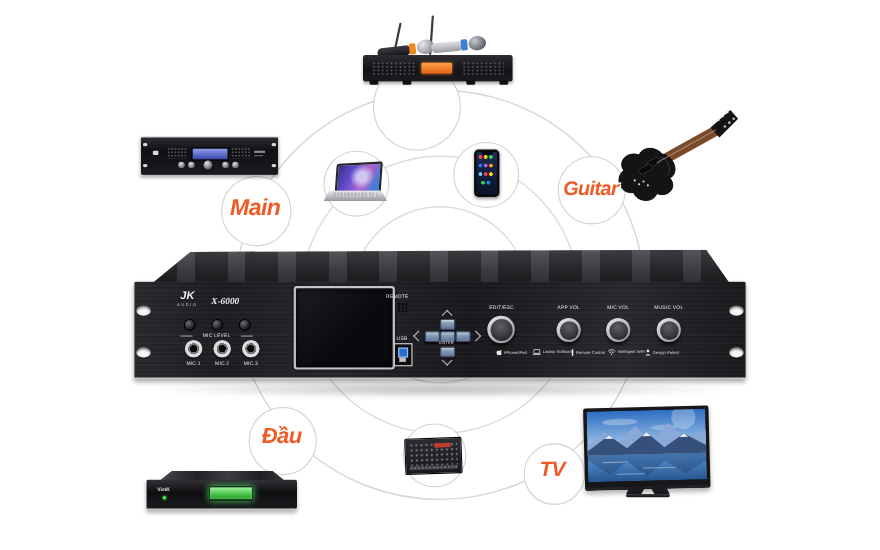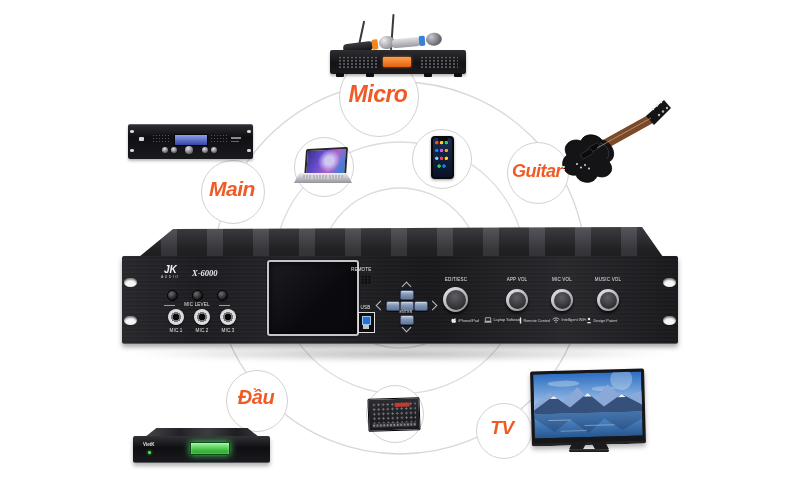--- a/index.html
+++ b/index.html
@@ -388,19 +388,18 @@
         <rect x="26" y="57" width="26" height="1" fill="#cfe2f5" opacity="0.4"></rect>
       </svg>
     </div>
     <div class="tv-stand">
       <div class="tv-leg" style="left:2px;transform:skewX(-28deg);"></div>
       <div class="tv-leg" style="left:24px;transform:skewX(28deg);"></div>
       <div class="tv-base"></div>
     </div>
   </div>
 
-  <div class="biglabel" style="left:330px;top:81px;width:96px;font-size:23px;">Micro</div>
   <div class="biglabel" style="left:194px;top:177px;width:76px;font-size:21px;">Main</div>
   <div class="biglabel" style="left:494px;top:161px;width:86px;font-size:18px;">Guitar</div>
   <div class="biglabel" style="left:464px;top:417px;width:76px;font-size:19px;">TV</div>
   <div class="biglabel" style="left:218px;top:386px;width:76px;font-size:20px;">Đầu</div>
 
 </div>
 
 </body></html>

